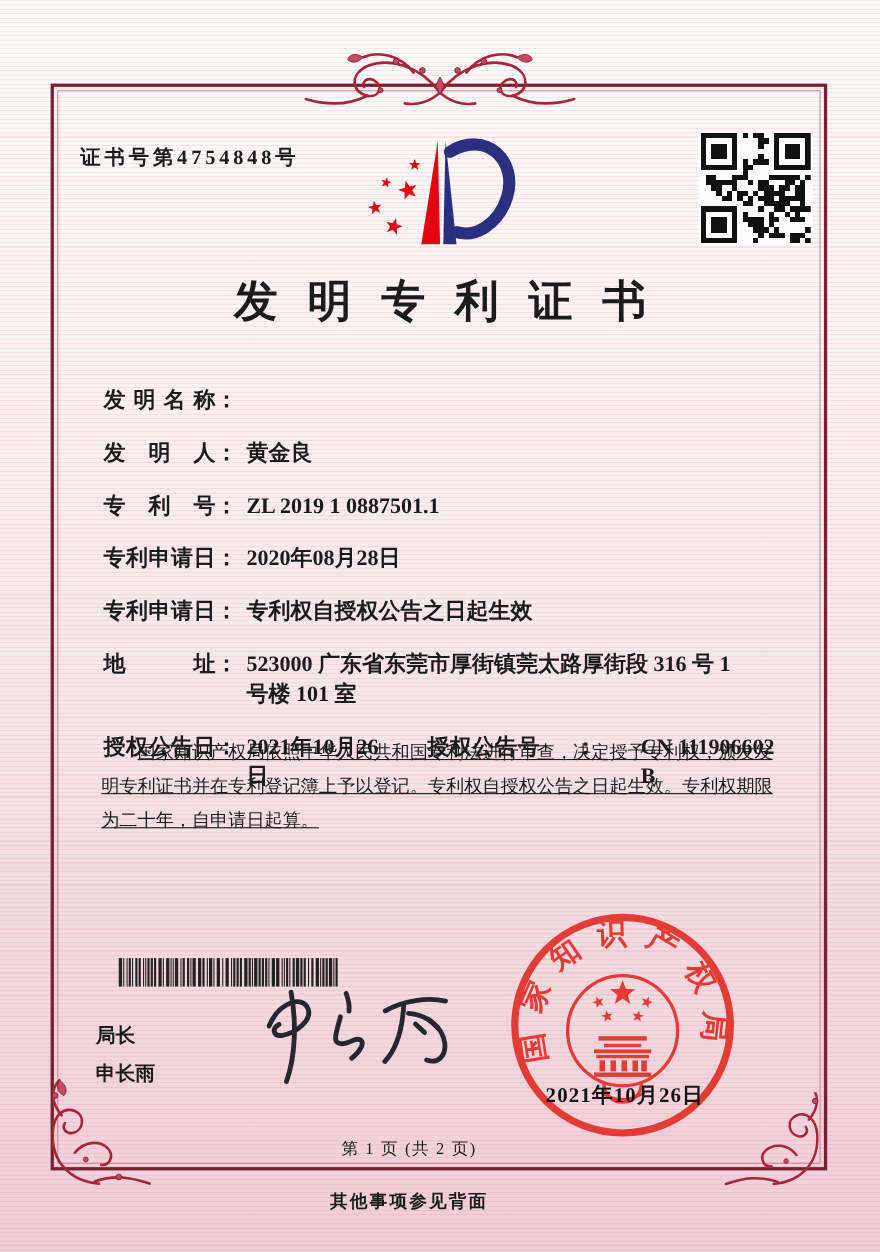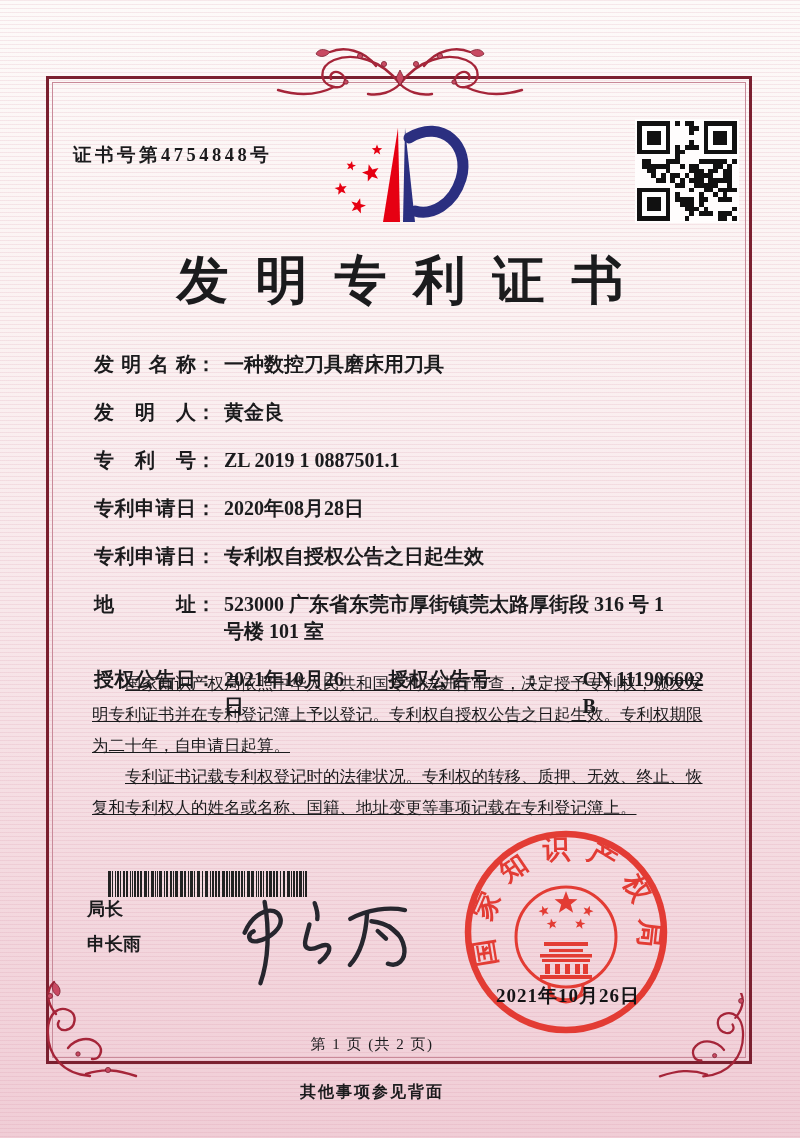--- a/index.html
+++ b/index.html
@@ -10,39 +10,39 @@
       repeating-linear-gradient(180deg, rgba(210,132,155,0.16) 0 1px, rgba(255,255,255,0) 1px 4px),
       linear-gradient(180deg,#fdfaf9 0%,#fbf2f2 28%,#f8e8eb 52%,#f4dae0 76%,#f0cdd6 100%);
   }
   .frame{position:absolute;left:46px;top:76px;width:706px;height:988px;
     border:3px solid #7b2030;box-sizing:border-box;}
   .frame-inner{position:absolute;inset:3px;border:1px solid #c98a99;}
   .ornament{position:absolute;pointer-events:none;}
   .o-top{left:276px;top:42px;}
   .o-bl{left:26px;top:980px;}
   .o-br{left:658px;top:993px;transform:scaleX(-1);}
-  .cert-no{position:absolute;left:73px;top:142px;font-size:18.5px;font-weight:600;letter-spacing:3.5px;}
+  .cert-no{position:absolute;left:73px;top:130px;font-size:18.5px;font-weight:600;letter-spacing:3.5px;}
   .logo{position:absolute;left:320px;top:92px;}
   .qr{position:absolute;left:635px;top:119px;width:104px;height:104px;background:#fffdfd;padding:2px;box-sizing:border-box;}
   .qr svg{width:100%;height:100%;shape-rendering:crispEdges;}
   .title{position:absolute;left:0;top:246px;width:100%;margin:0;text-align:center;
-    font-size:52px;font-weight:700;letter-spacing:27px;padding-left:27px;box-sizing:border-box;}
+    font-size:40px;font-weight:700;letter-spacing:27px;padding-left:27px;box-sizing:border-box;}
   .fields{position:absolute;left:94px;top:351px;width:624px;font-size:20px;line-height:27px;}
   .field{display:flex;margin-bottom:21px;align-items:flex-start;}
   .fl{flex:0 0 102px;text-align:justify;text-align-last:justify;font-weight:600;}
   .fc{font-weight:600;margin-right:8px;}
   .fv{font-weight:700;}
   .addr .fv{max-width:452px;}
   .grant-row{display:flex;margin-bottom:10px;justify-content:center;}
   .grant-row .group{display:flex;}
   .grant-row .group+.group{margin-left:28px;gap:32px;}
   .body-text{position:absolute;left:92px;top:668px;width:624px;font-size:16.5px;line-height:31px;}
   .body-text p{margin:0;text-indent:2em;font-weight:500;text-decoration:underline;}
   .barcode{position:absolute;left:107px;top:871px;width:204px;height:26px;}
-  .signer{position:absolute;left:87px;top:892px;font-size:18px;font-weight:700;line-height:35px;}
+  .signer{position:absolute;left:87px;top:924px;font-size:18px;font-weight:700;line-height:35px;}
   .signature{position:absolute;left:213px;top:888px;transform:rotate(-2deg);}
   .seal{position:absolute;left:461px;top:827px;opacity:0.93;}
   .seal-date{position:absolute;left:473px;top:983px;width:190px;text-align:center;
     font-size:19px;font-weight:700;letter-spacing:1px;color:#141416;}
   .page-info{position:absolute;left:0;top:1035px;width:100%;text-align:center;
     font-size:15px;letter-spacing:1.5px;transform:translateX(-28px);font-weight:500;}
   .back-note{position:absolute;left:0;top:1082px;width:100%;text-align:center;
     font-size:16px;letter-spacing:2px;transform:translateX(-28px);font-weight:600;}
   .orn-stroke{fill:none;stroke:#a52539;stroke-width:2.4;stroke-linecap:round;}
   .orn-fill{fill:#c84a62;stroke:#7b2030;stroke-width:0.8;}
@@ -237,21 +237,20 @@
         <rect x="20" y="20" width="1" height="1" fill="#111"></rect>
       </svg>
   </div>
 
   <h1 class="title">发明专利证书</h1>
 
   <div class="fields">
     <div class="field">
       <span class="fl">发明名称</span>
         <span class="fc">：</span>
-      <span class="fv">一种数控刀具磨床用刀具</span>
     </div>
     <div class="field">
       <span class="fl">发明人</span>
         <span class="fc">：</span>
       <span class="fv">黄金良</span>
     </div>
     <div class="field">
       <span class="fl">专利号</span>
         <span class="fc">：</span>
       <span class="fv">ZL 2019 1 0887501.1</span>
@@ -280,21 +279,20 @@
       <span class="group">
         <span class="fl">授权公告号</span>
           <span class="fc">：</span>
         <span class="fv">CN 111906602 B</span>
       </span>
     </div>
   </div>
 
   <div class="body-text">
     <p>国家知识产权局依照中华人民共和国专利法进行审查，决定授予专利权，颁发发明专利证书并在专利登记簿上予以登记。专利权自授权公告之日起生效。专利权期限为二十年，自申请日起算。</p>
-    <p>专利证书记载专利权登记时的法律状况。专利权的转移、质押、无效、终止、恢复和专利权人的姓名或名称、国籍、地址变更等事项记载在专利登记簿上。</p>
   </div>
 
   <svg class="barcode" id="barcode-svg" viewBox="0 0 204 26" preserveAspectRatio="none">
       <rect x="1" y="0" width="3" height="26" fill="#222"></rect>
       <rect x="5" y="0" width="1" height="26" fill="#222"></rect>
       <rect x="8" y="0" width="1" height="26" fill="#222"></rect>
       <rect x="10" y="0" width="2" height="26" fill="#222"></rect>
       <rect x="13" y="0" width="1" height="26" fill="#222"></rect>
       <rect x="16" y="0" width="2" height="26" fill="#222"></rect>
       <rect x="19" y="0" width="2" height="26" fill="#222"></rect>

